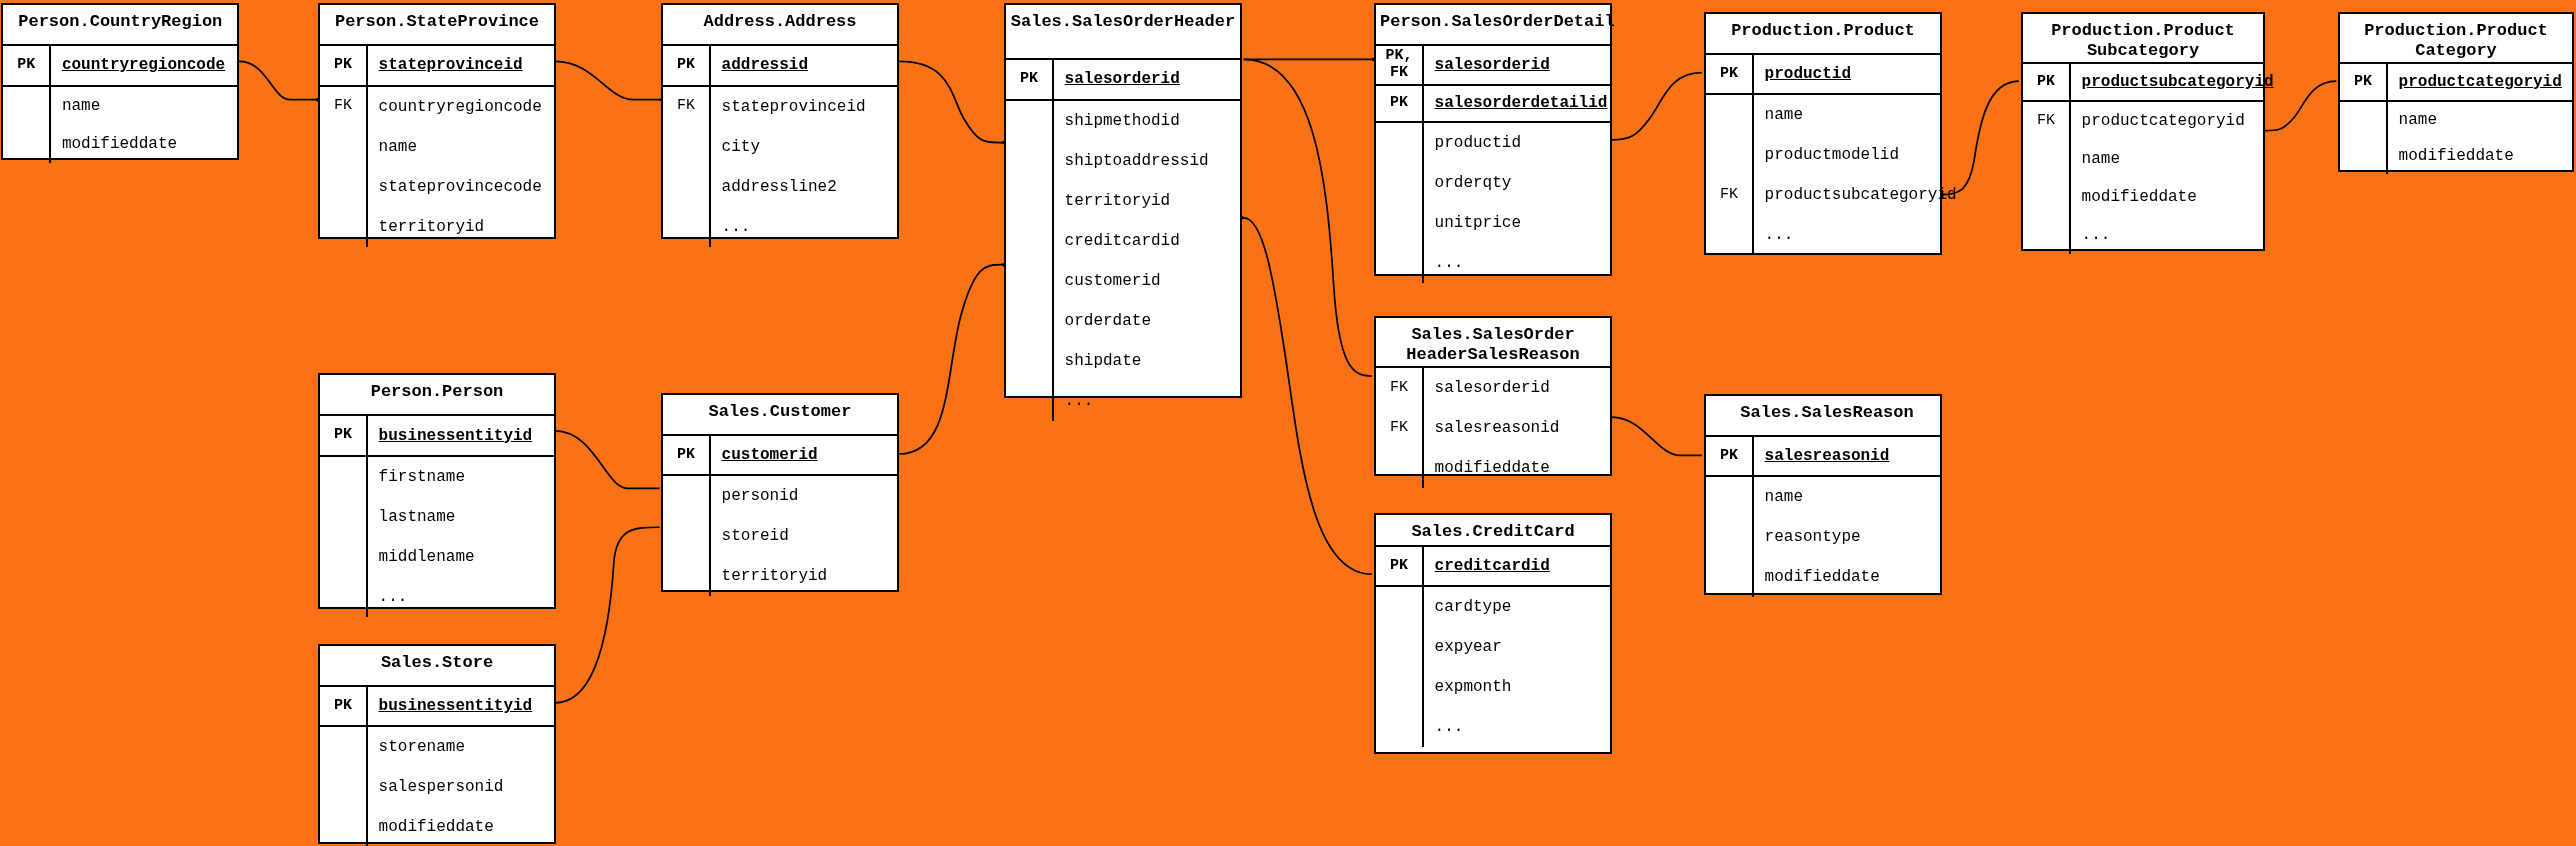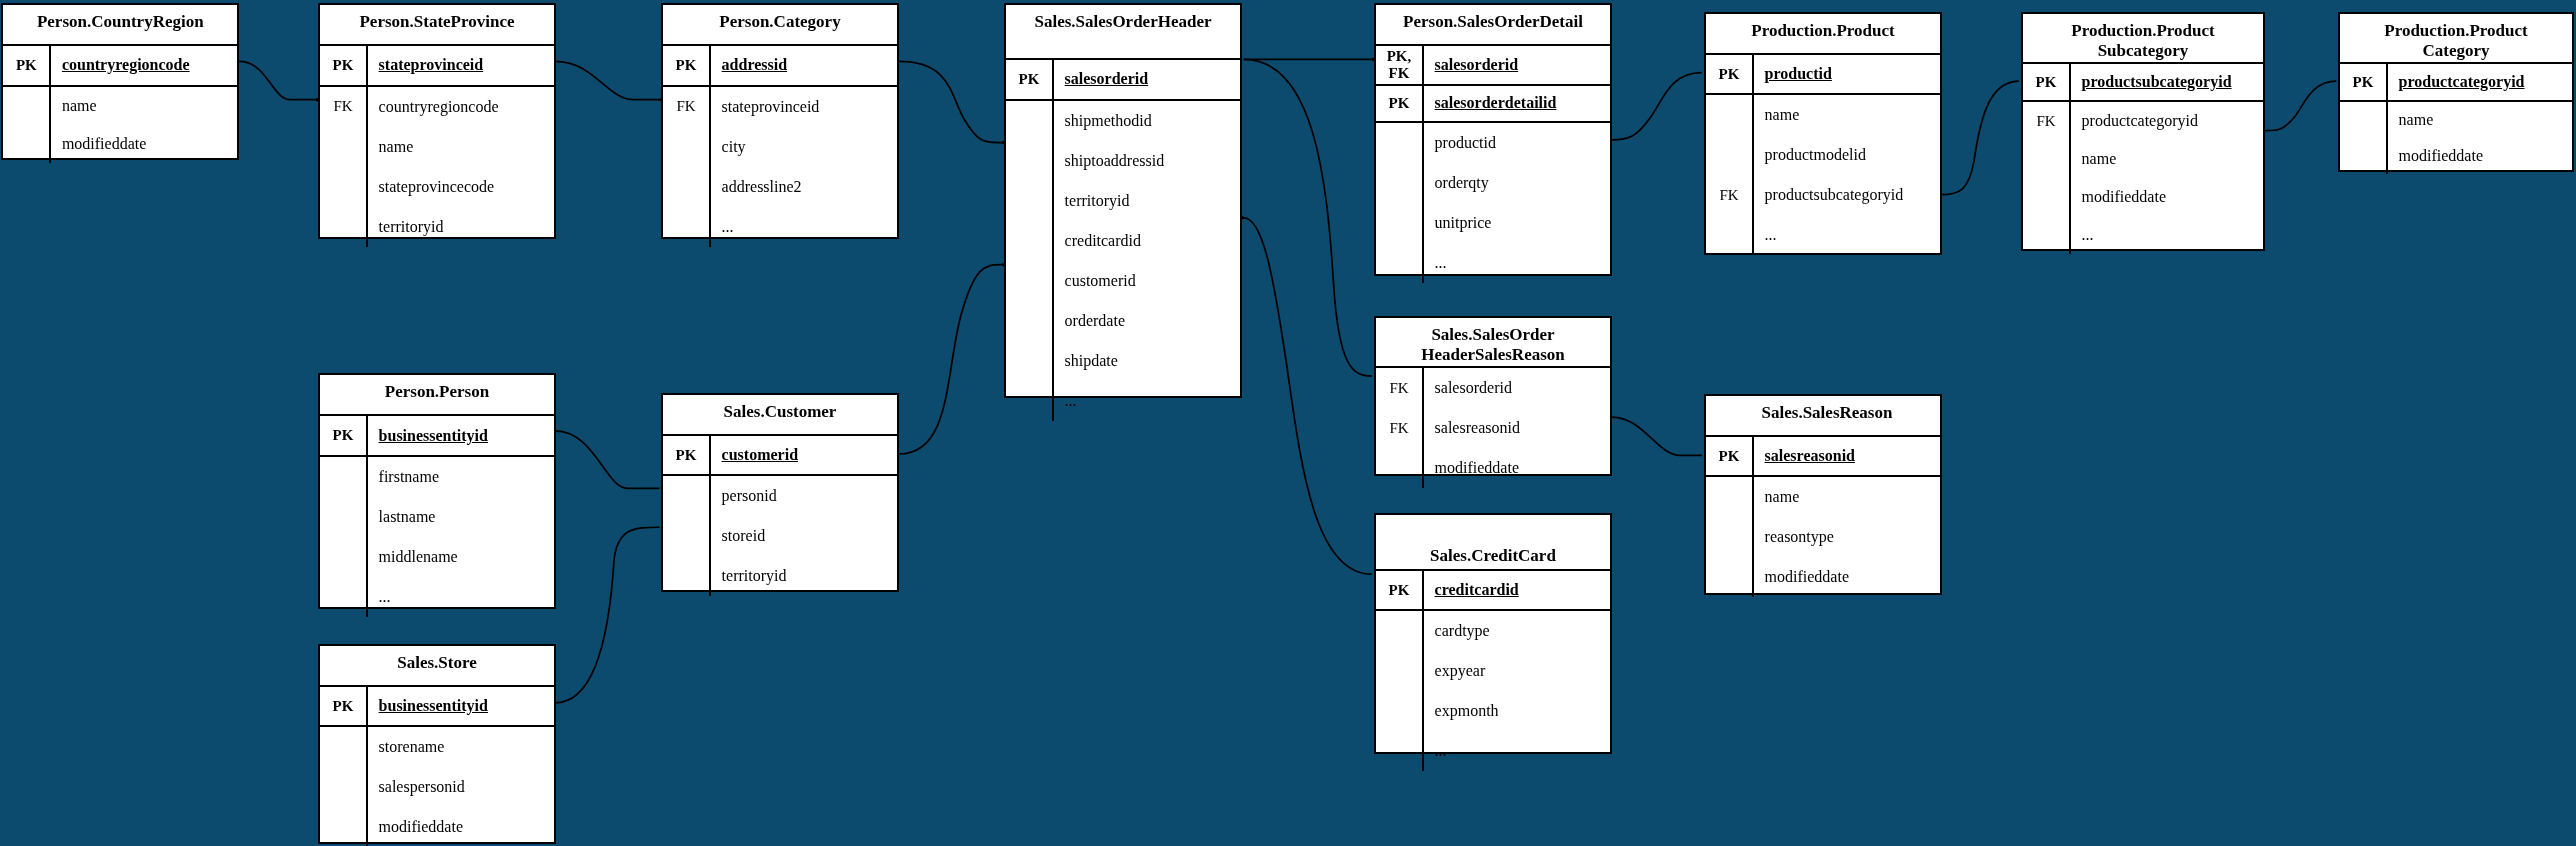--- a/index.html
+++ b/index.html
@@ -5,22 +5,22 @@
 <style>
   html, body {
     margin: 0;
     padding: 0;
     background: #ffffff;
   }
   #canvas {
     position: relative;
     width: 2576px;
     height: 846px;
-    background: #0c4a6e;
-    font-family: Liberation Serif, serif;
+    background: #f97316;
+    font-family: Liberation Mono, monospace;
     overflow: hidden;
   }
   #edge-layer {
     position: absolute;
     left: 0;
     top: 0;
     width: 2576px;
     height: 846px;
     pointer-events: none;
   }
@@ -240,21 +240,21 @@
             <div class="keycell fk"></div>
             <div class="attrcell">stateprovincecode</div>
           </div>
           <div class="erow" style="height: 40px;">
             <div class="keycell fk"></div>
             <div class="attrcell">territoryid</div>
           </div>
         </div>
       </div>
       <div class="entity" style="left: 661px; top: 2.6px; width: 238px; height: 236px;">
-        <div class="entity-title" style="height: 41px;">Person.Category</div>
+        <div class="entity-title" style="height: 41px;">Address.Address</div>
         <div class="rowgroup">
           <div class="erow divider" style="height: 41px;">
             <div class="keycell pk">PK</div>
             <div class="attrcell key">addressid</div>
           </div>
         </div>
         <div class="body-block">
           <div class="erow" style="height: 40px;">
             <div class="keycell fk">FK</div>
             <div class="attrcell">stateprovinceid</div>
@@ -459,21 +459,21 @@
             <div class="keycell fk"></div>
             <div class="attrcell">reasontype</div>
           </div>
           <div class="erow" style="height: 40px;">
             <div class="keycell fk"></div>
             <div class="attrcell">modifieddate</div>
           </div>
         </div>
       </div>
       <div class="entity" style="left: 1374px; top: 513px; width: 238px; height: 241px;">
-        <div class="entity-title" style="height: 32px; margin-top: 24px;">Sales.CreditCard</div>
+        <div class="entity-title" style="height: 32px;">Sales.CreditCard</div>
         <div class="rowgroup">
           <div class="erow divider" style="height: 40px;">
             <div class="keycell pk">PK</div>
             <div class="attrcell key">creditcardid</div>
           </div>
         </div>
         <div class="body-block">
           <div class="erow" style="height: 40px;">
             <div class="keycell fk"></div>
             <div class="attrcell">cardtype</div>

